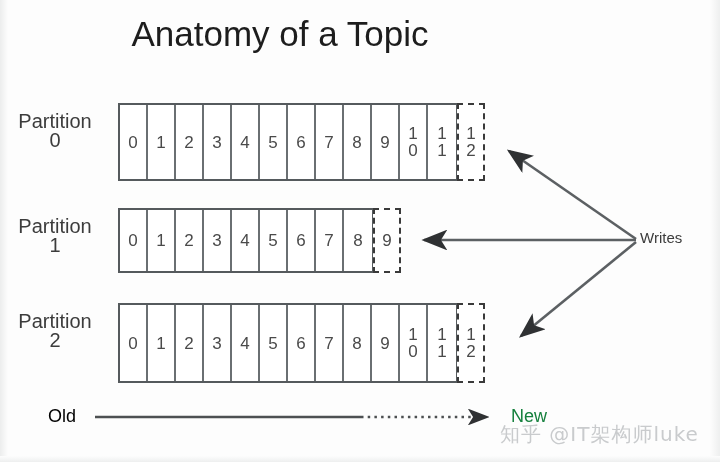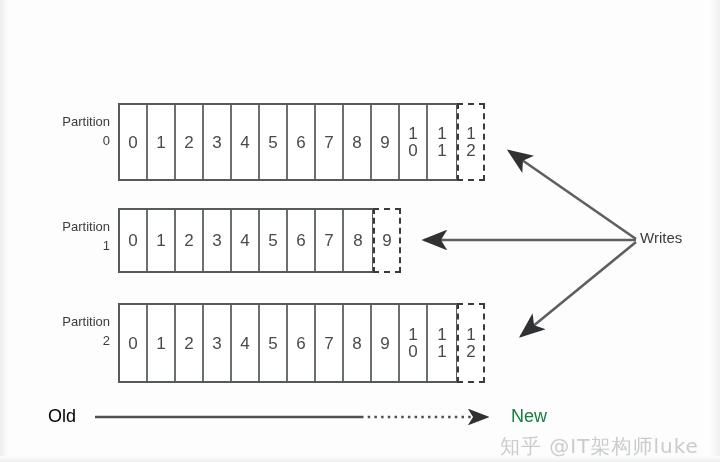--- a/index.html
+++ b/index.html
@@ -49,22 +49,22 @@
     font-size: 35px;
     font-weight: 400;
     color: #1d1d1d;
     letter-spacing: 0px;
     font-family: "Liberation Sans", sans-serif;
   }
 
   .row-label {
     position: absolute;
     width: 110px;
-    text-align: right;
-    font-size: 13px;
+    text-align: center;
+    font-size: 20px;
     line-height: 19px;
     color: #3c3c3c;
     font-family: "Liberation Sans", sans-serif;
   }
   .row-label .lab-line2 { display: block; }
 
   .partition {
     position: absolute;
     display: flex;
     align-items: stretch;
@@ -141,39 +141,39 @@
 
   #watermark {
     position: absolute;
     left: 500px;
     top: 421px;
     font-size: 20px;
     color: #c9cbcd;
     font-family: "DejaVu Sans", sans-serif;
     white-space: nowrap;
     letter-spacing: 1px;
-    margin-top: 12px;
   }
 
   svg.overlay {
     position: absolute;
     left: 0; top: 0;
     width: 720px; height: 462px;
     pointer-events: none;
   }
 </style>
 </head>
 <body>
 
 <div id="stage">
 
   <div class="edge-left"></div>
   <div class="edge-right"></div>
   <div class="edge-bottom"></div>
 
+  <div id="title">Anatomy of a Topic</div>
 
   <div class="row-label" style="left:0px; top:112px;">
     <span>Partition</span>
     <span class="lab-line2">0</span>
   </div>
   <div class="partition" style="left:118px; top:103px; height:78px;">
     <div class="cells" id="cells-0">
         <div class="cell">
           <span class="digits">
             <span>0</span>

